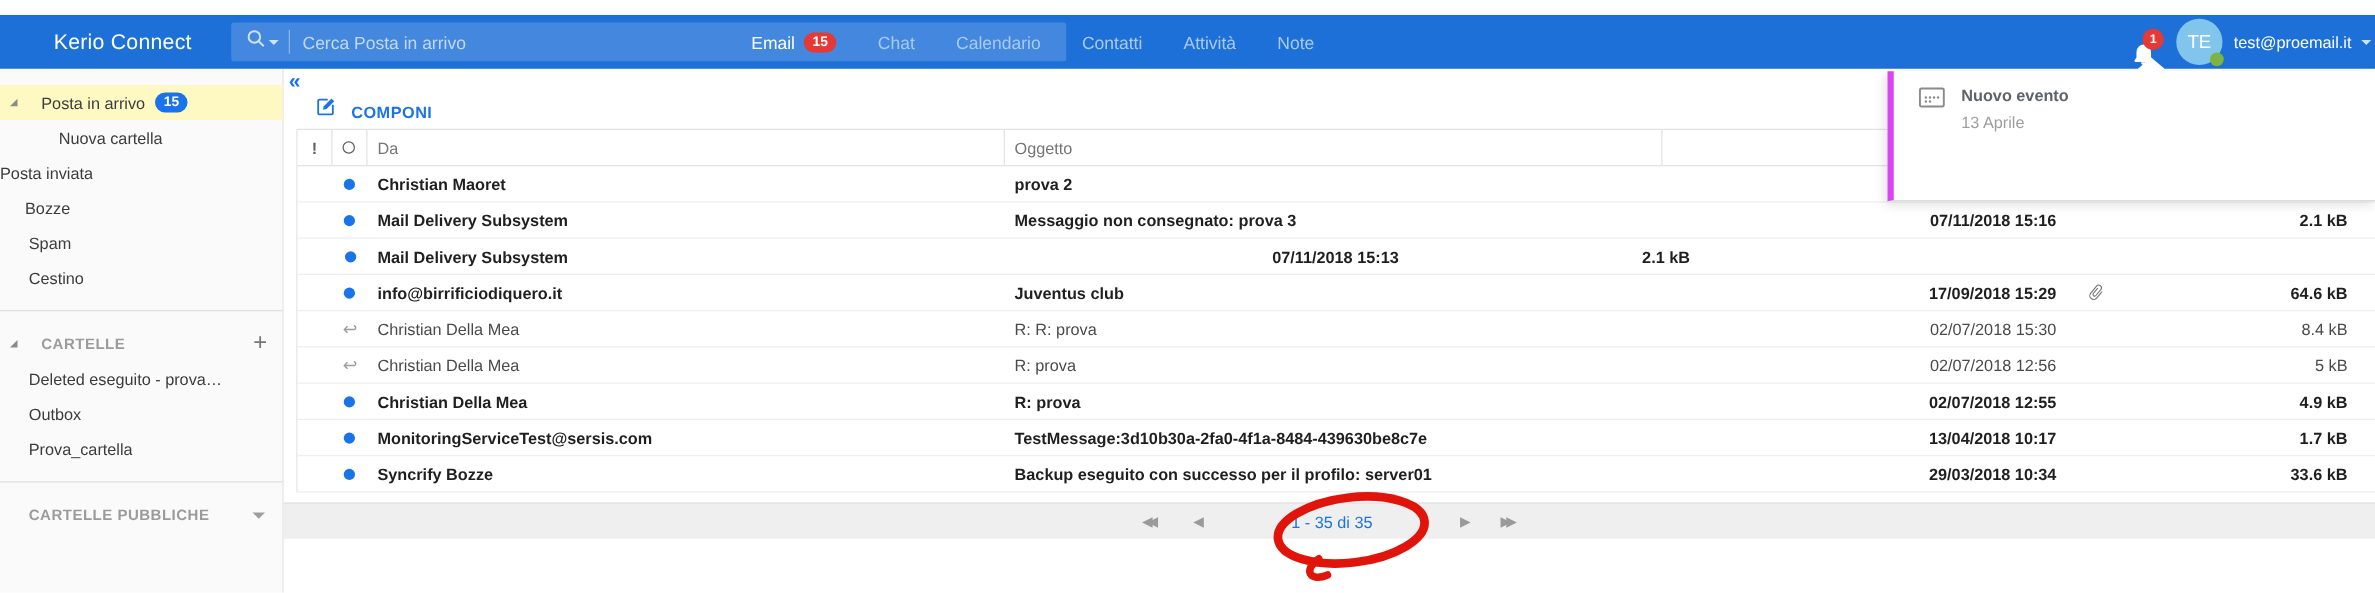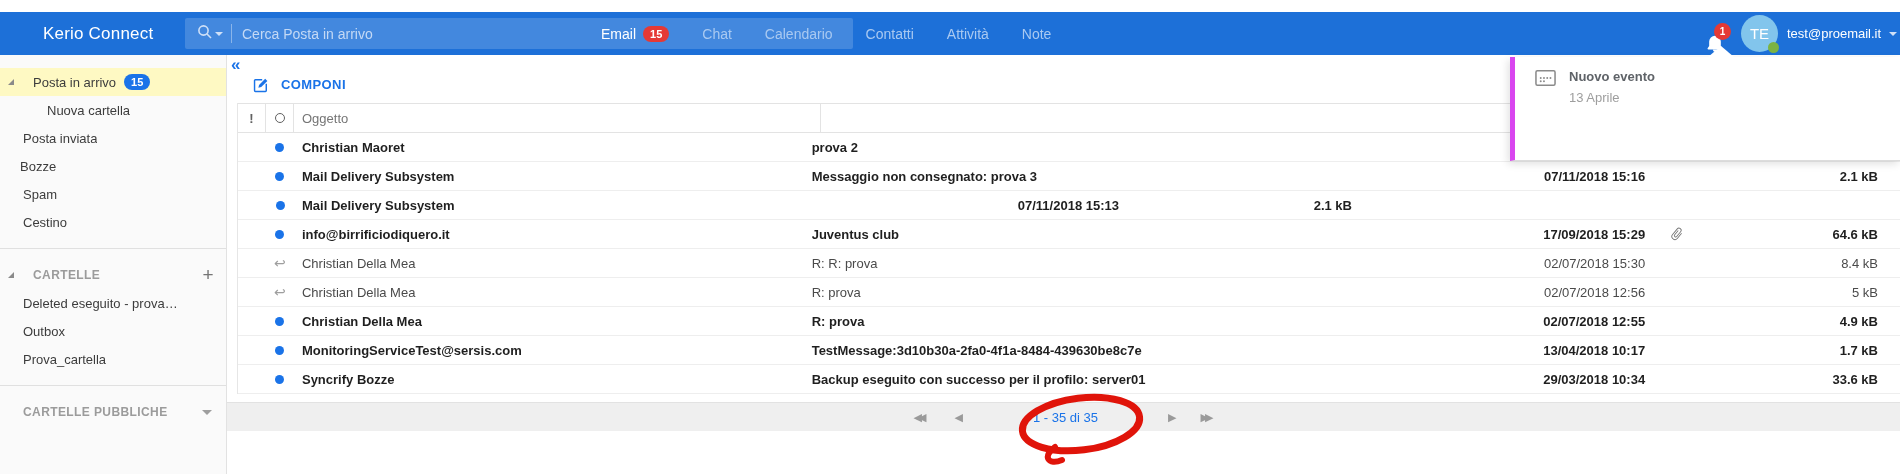--- a/index.html
+++ b/index.html
@@ -59,21 +59,21 @@
              color:#757575; cursor:pointer; }
   .sb-caret { position:absolute; right:14px; width:0; height:0;
               border-left:5px solid transparent; border-right:5px solid transparent;
               border-top:5px solid #9e9e9e; cursor:pointer; }
   .sb-divider { height:1px; background:#e0e0e0; margin:12px 0; }
 
   
   .main { position:absolute; left:227px; top:55px; width:1673px; height:419px; background:#fff; }
   .collapse-btn { position:absolute; left:4px; top:0px; color:#1a73e8; font-size:17px;
                   font-weight:bold; cursor:pointer; letter-spacing:-2px; }
-  .compose-btn { position:absolute; left:25px; top:22px; display:flex; align-items:flex-start; gap:12px;
+  .compose-btn { position:absolute; left:25px; top:22px; display:flex; align-items:flex-end; gap:12px;
                  color:#1a73e8; font-size:13px; font-weight:bold; letter-spacing:.4px; cursor:pointer; }
 
   .mail-table { position:absolute; left:10px; top:48px; width:1663px;
                 border-left:1px solid #e6e6e6; }
   .mt-header { display:flex; height:30px; align-items:center;
                border-top:1px solid #e3e3e3; border-bottom:1px solid #e3e3e3;
                color:#757575; font-size:13px; }
   .mt-header .hc { height:100%; display:flex; align-items:center; }
   .hc-sep { border-right:1px solid #e3e3e3; }
   .mt-row { display:flex; height:29px; align-items:center; font-size:13px; color:#4a4a4a;
@@ -177,21 +177,21 @@
   <div>
       <div class="sb-item selected">
         <div class="sb-expander"></div>
         <div class="sb-label" style="margin-left: 33px;">Posta in arrivo</div>
         <div class="sb-badge">15</div>
       </div>
       <div class="sb-item">
         <div class="sb-label" style="margin-left: 47px;">Nuova cartella</div>
       </div>
       <div class="sb-item">
-        <div class="sb-label" style="margin-left: 23px;">Posta inviata</div>
+        <div class="sb-label" style="">Posta inviata</div>
       </div>
       <div class="sb-item">
         <div class="sb-label" style="margin-left: 20px;">Bozze</div>
       </div>
       <div class="sb-item">
         <div class="sb-label" style="margin-left: 23px;">Spam</div>
       </div>
       <div class="sb-item">
         <div class="sb-label" style="margin-left: 23px;">Cestino</div>
       </div>
@@ -230,20 +230,21 @@
     </span>
     <span>COMPONI</span>
   </div>
 
   <div class="mail-table">
     <div class="mt-header">
       <div class="hc c-flag hc-sep hdr-flag">!</div>
       <div class="hc c-status hc-sep">
           <span class="hdr-circle"></span>
         </div>
+      <div class="hc c-from hc-sep">Da</div>
       <div class="hc c-subject hc-sep">Oggetto</div>
       <div class="hc c-date"></div>
       <div class="hc c-clip"></div>
       <div class="hc c-size"></div>
     </div>
     <div>
         <div class="mt-row unread">
           <div class="c-flag"></div>
           <div class="c-status">
             <div class="dot"></div>

